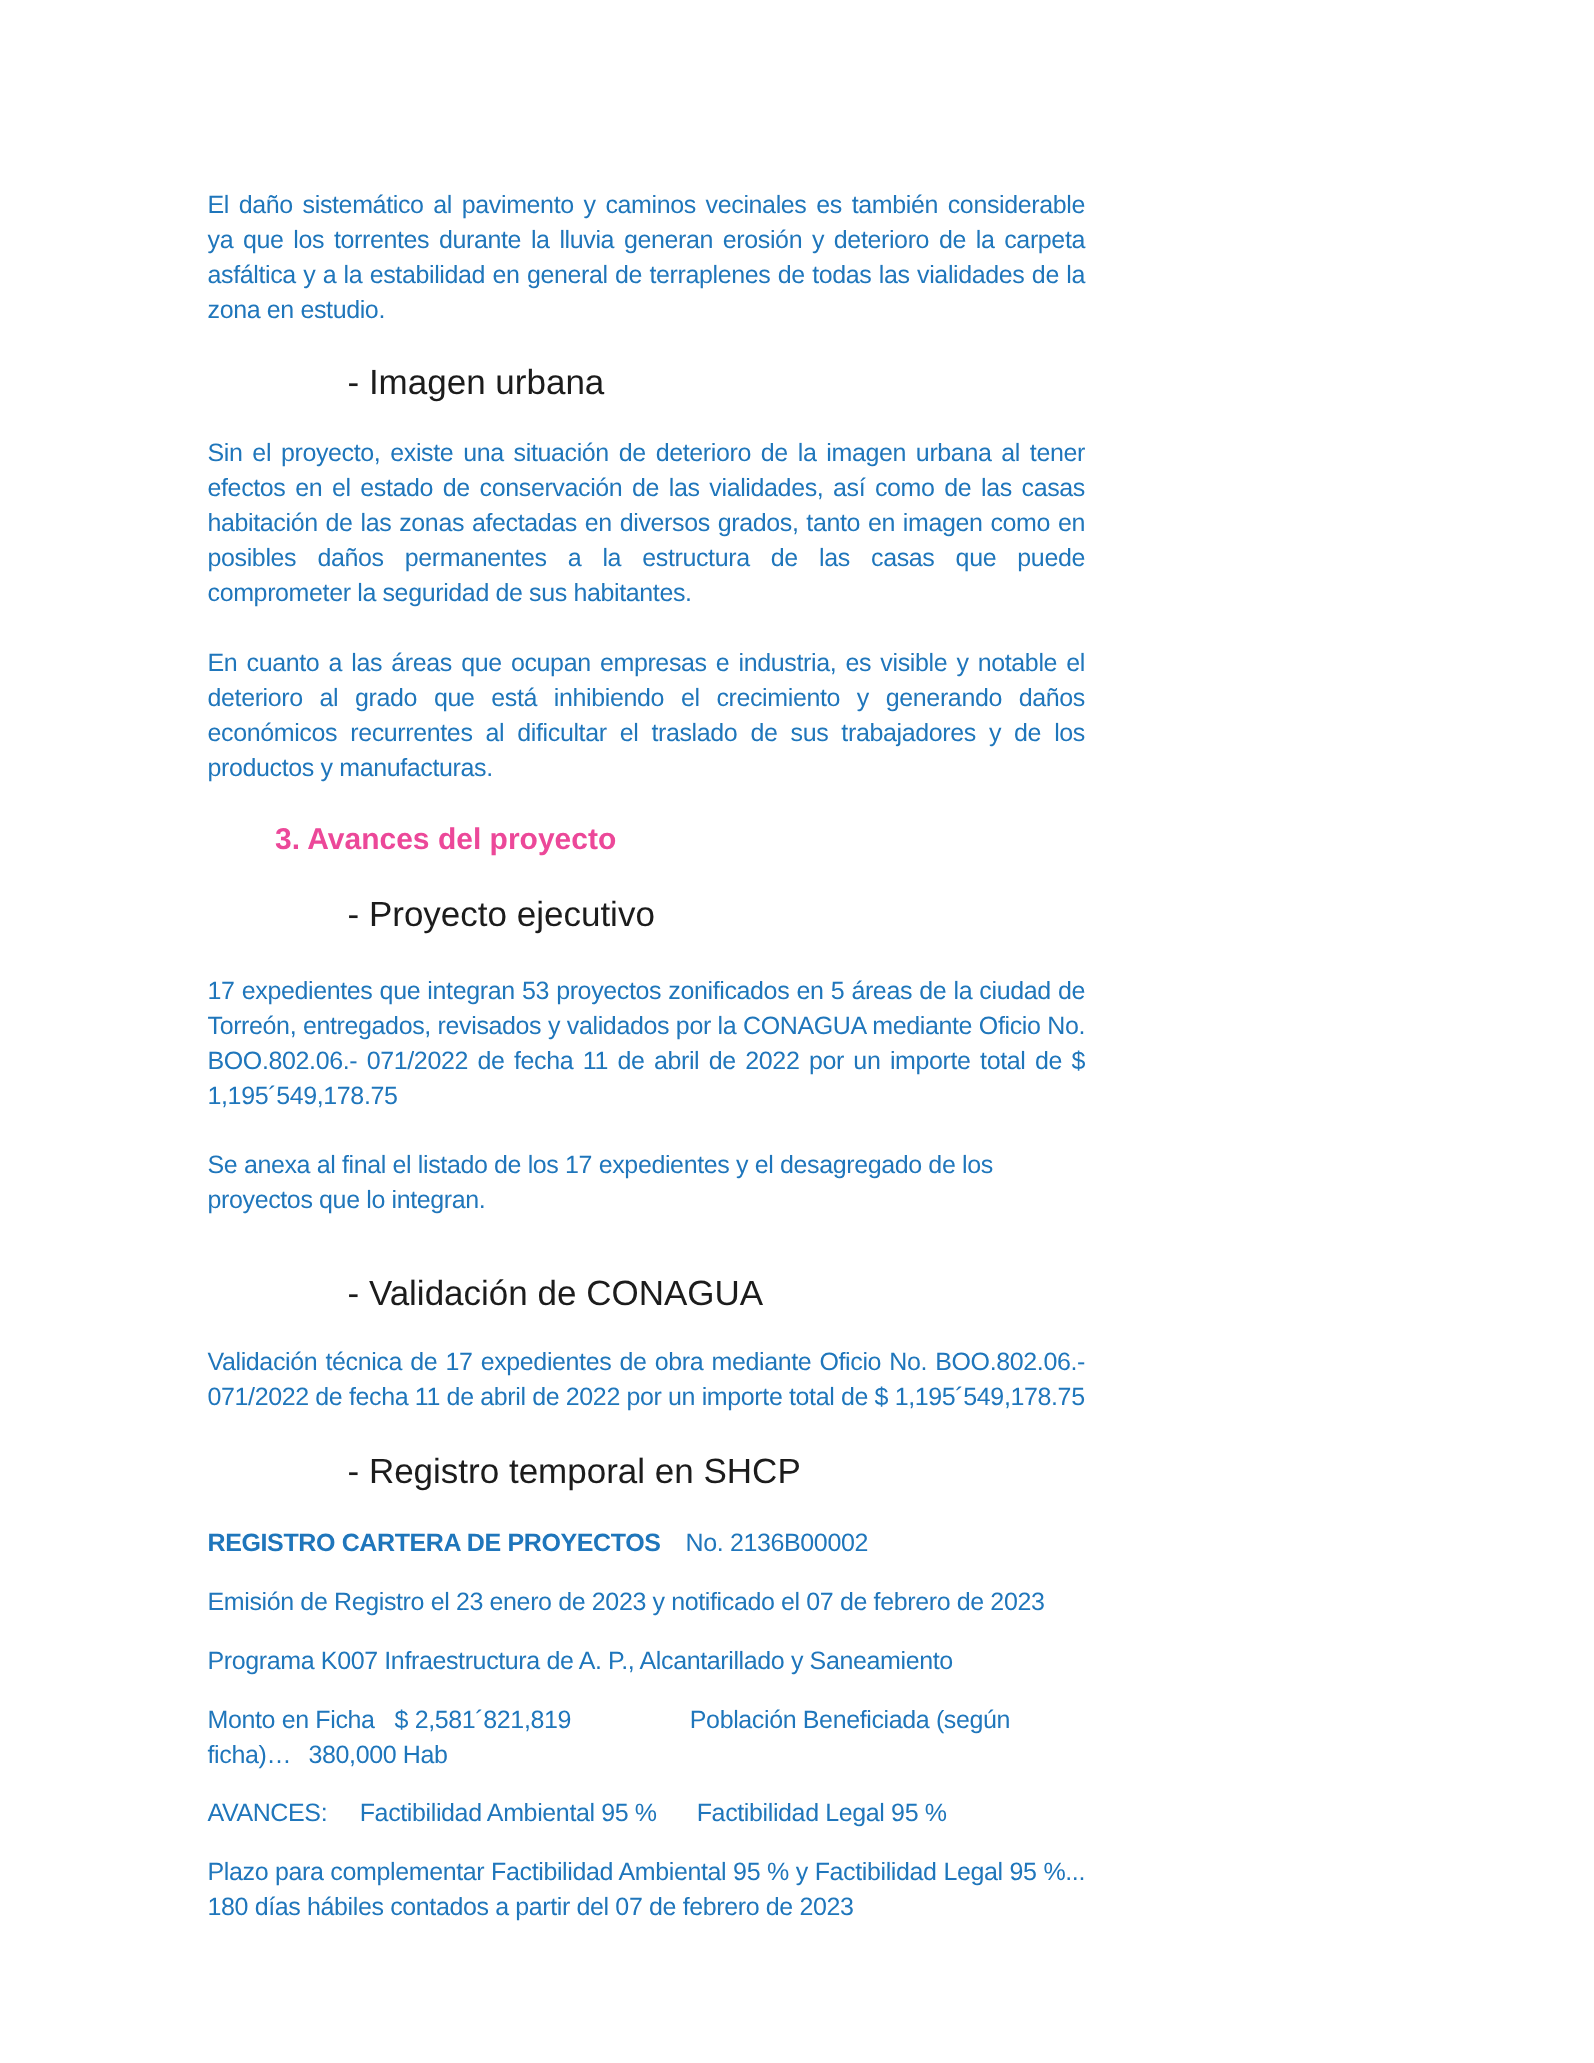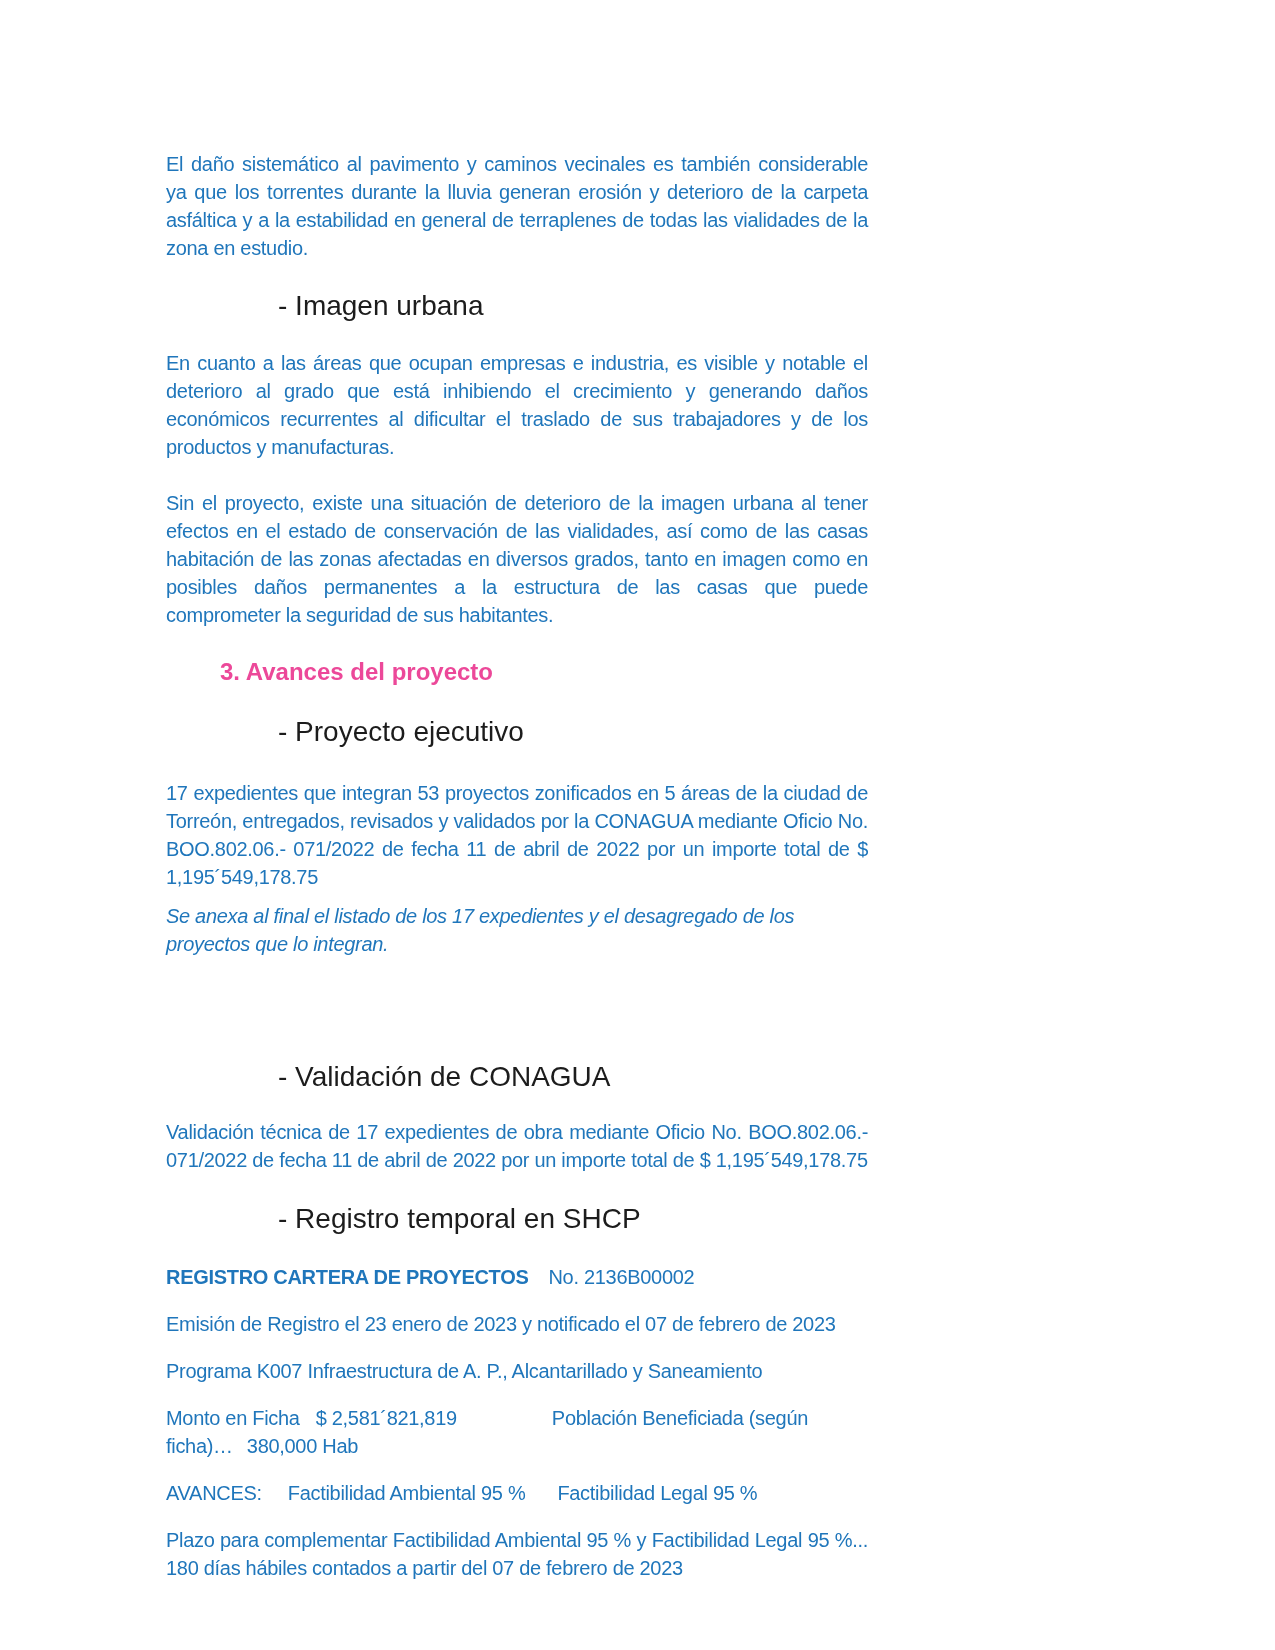--- a/index.html
+++ b/index.html
@@ -31,45 +31,45 @@
   .h-num {
     color: #ec4899;
     font-size: 24px;
     line-height: 30px;
     font-weight: 700;
     padding-left: 54px;
   }
   .bold { font-weight: 700; }
   .mt19 { margin-top: 19px; }
   .mt26 { margin-top: 26px; }
-  .mt27 { margin-top: 11px; font-style: italic; }
+  .mt27 { margin-top: 27px; }
   .mt28 { margin-top: 28px; }
   .mt29 { margin-top: 29px; }
   .mt30 { margin-top: 30px; }
   .mt32 { margin-top: 32px; }
-  .mt86 { margin-top: 104px; }
+  .mt86 { margin-top: 46px; }
   .g16 { margin-left: 16px; }
   .g14 { margin-left: 14px; text-align: right; }
   .g20 { margin-left: 20px; }
   .g26 { margin-left: 26px; }
   .g32 { margin-left: 32px; }
   .g95 { margin-left: 95px; }
 </style>
 </head>
 <body>
 
 <div class="page">
 
   <p class="blue just">El daño sistemático al pavimento y caminos vecinales es también considerable ya que los torrentes durante la lluvia generan erosión y deterioro de la carpeta asfáltica y a la estabilidad en general de terraplenes de todas las vialidades de la zona en estudio.</p>
 
   <h2 class="h-dash mt29">- Imagen urbana</h2>
 
+  <p class="blue just mt28">Sin el proyecto, existe una situación de deterioro de la imagen urbana al tener efectos en el estado de conservación de las vialidades, así como de las casas habitación de las zonas afectadas en diversos grados, tanto en imagen como en posibles daños permanentes a la estructura de las casas que puede comprometer la seguridad de sus habitantes.</p>
+
   <p class="blue just mt28">En cuanto a las áreas que ocupan empresas e industria, es visible y notable el deterioro al grado que está inhibiendo el crecimiento y generando daños económicos recurrentes al dificultar el traslado de sus trabajadores y de los productos y manufacturas.</p>
-
-  <p class="blue just mt28">Sin el proyecto, existe una situación de deterioro de la imagen urbana al tener efectos en el estado de conservación de las vialidades, así como de las casas habitación de las zonas afectadas en diversos grados, tanto en imagen como en posibles daños permanentes a la estructura de las casas que puede comprometer la seguridad de sus habitantes.</p>
 
   <h2 class="h-num mt28">3. Avances del proyecto</h2>
 
   <h3 class="h-dash mt30">- Proyecto ejecutivo</h3>
 
   <p class="blue just mt32">17 expedientes que integran 53 proyectos zonificados en 5 áreas de la ciudad de Torreón, entregados, revisados y validados por la CONAGUA mediante Oficio No. BOO.802.06.- 071/2022 de fecha 11 de abril de 2022 por un importe total de $ 1,195´549,178.75</p>
 
   <p class="blue mt27">Se anexa al final el listado de los 17 expedientes y el desagregado de los proyectos que lo integran.</p>
 
   <h3 class="h-dash mt86">- Validación de CONAGUA</h3>

